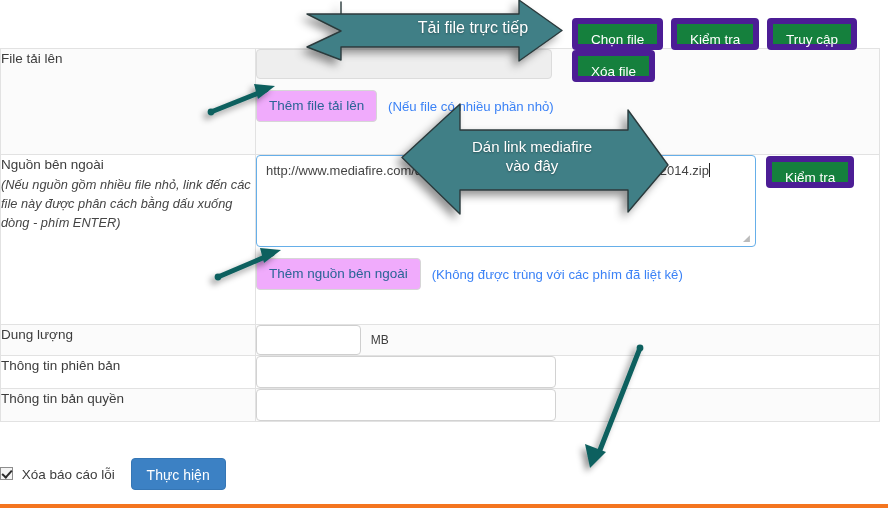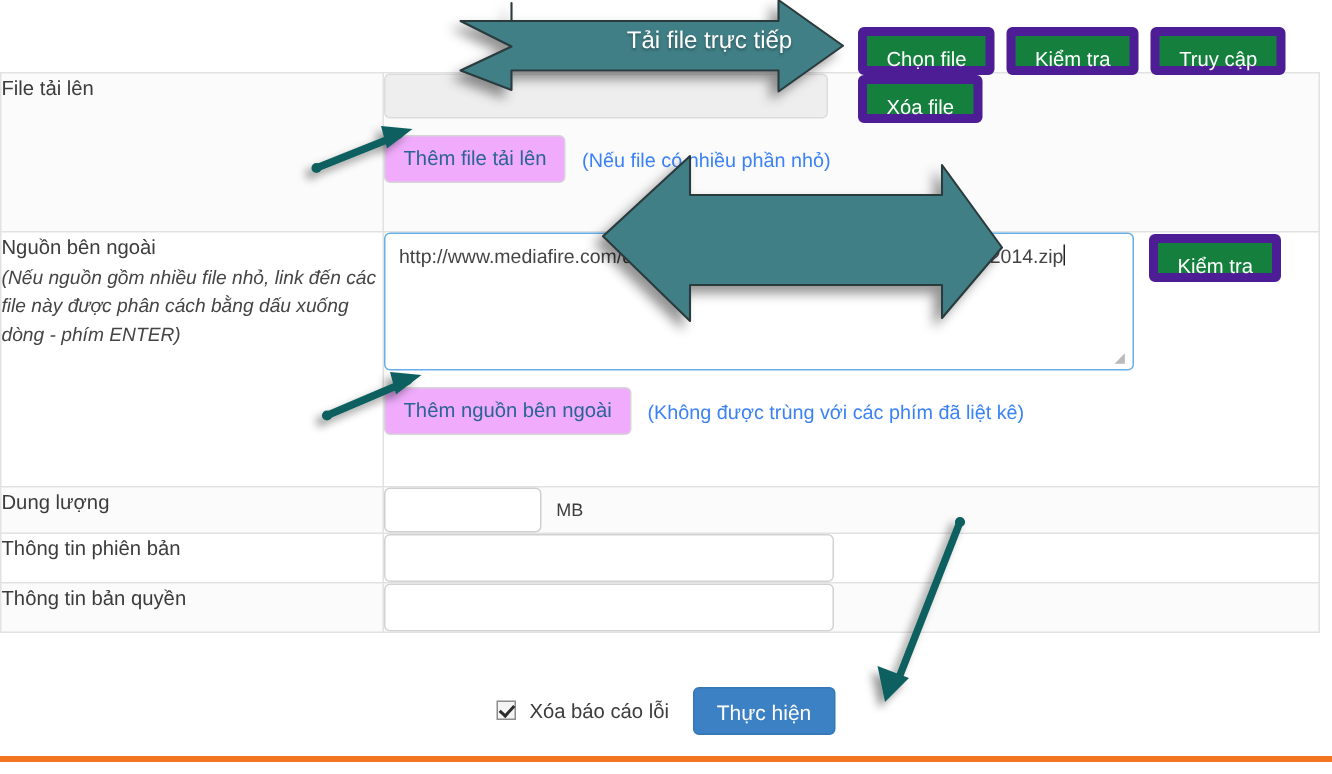--- a/index.html
+++ b/index.html
@@ -175,21 +175,20 @@
     border-radius:4px;
     background:#fff;
     display:block;
   }
 
   
   .footer-bar {
     position:absolute;
     left:0; top:458px;
     width:888px;
-    text-align:center;
   }
   .chk-wrap {
     display:inline-block;
     vertical-align:middle;
     margin-right:12px;
     white-space:nowrap;
   }
   .chk-box {
     display:inline-block;
     width:13px; height:13px;
@@ -356,13 +355,17 @@
 
   <g filter="url(#shadow2)">
     <line x1="640" y1="348" x2="600" y2="450" stroke="#11605f" stroke-width="5" stroke-linecap="round"></line>
     <polygon points="590,468 585,444 606,452" fill="#11605f"></polygon>
     <circle cx="640" cy="348" r="3.4" fill="#11605f"></circle>
   </g>
 </svg>
 
 <div class="anno">
   <div class="anno-label" id="anno-text-upload">Tải file trực tiếp</div>
+  <div class="anno-label" id="anno-text-paste">
+    <div>Dán link mediafire</div>
+    <div>vào đây</div>
+  </div>
 </div>
 
 </body></html>

